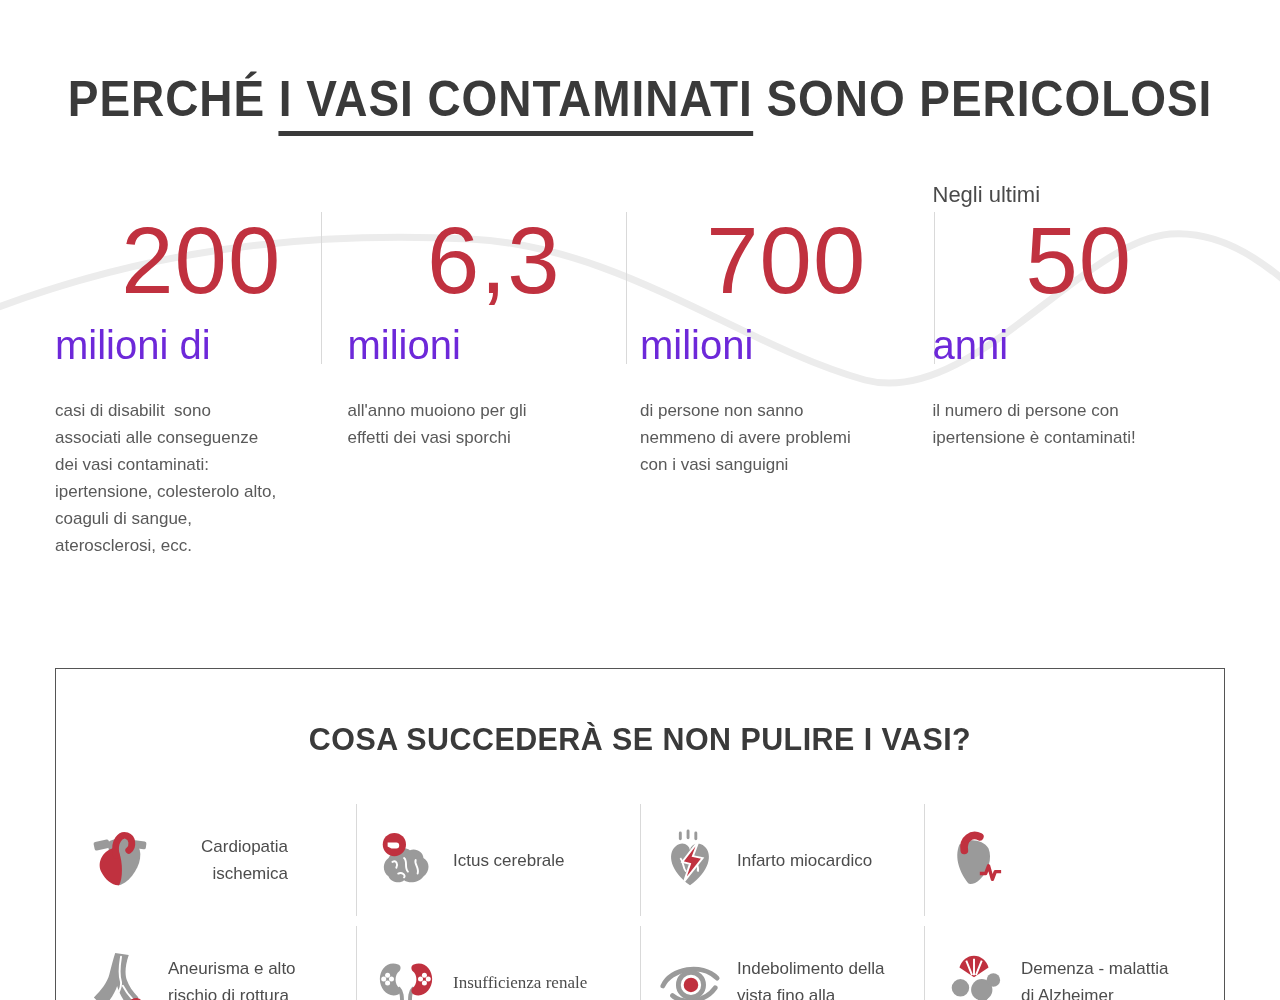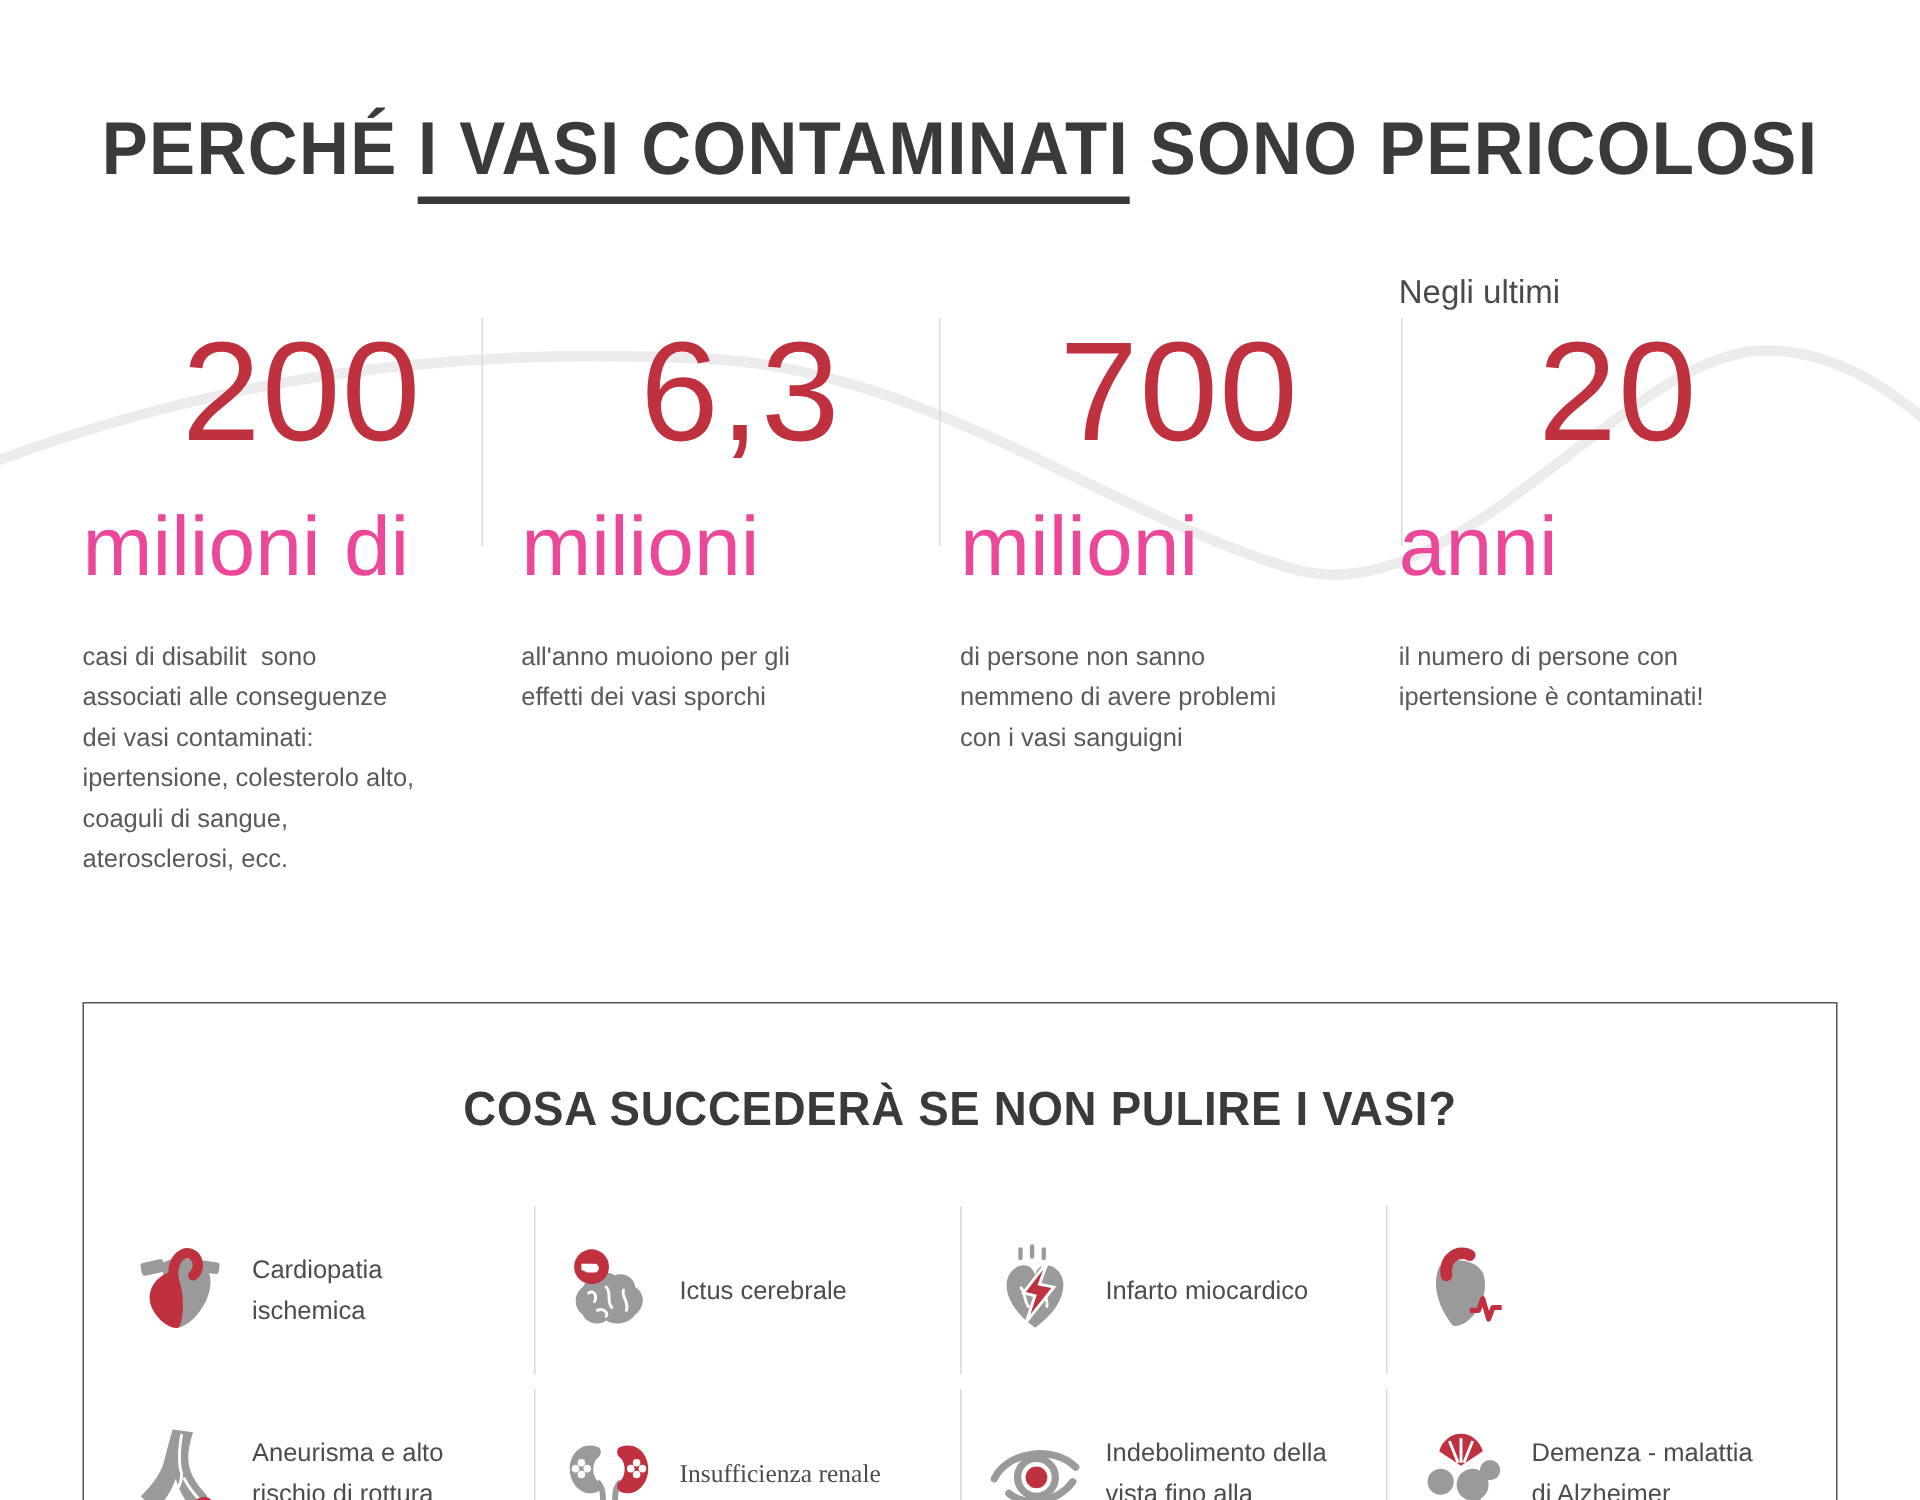--- a/index.html
+++ b/index.html
@@ -32,21 +32,21 @@
 
   
   .stats{
     position:absolute;top:182px;left:55px;width:1170px;z-index:1;
     display:grid;grid-template-columns:repeat(4,1fr);
   }
   .stat .kicker{height:30px;font-size:22px;color:#4a4a4a;}
   .stat .number{
     font-size:94px;line-height:1.05;color:var(--red);font-weight:400;letter-spacing:1px;text-align:center;
   }
-  .stat .unit{font-size:56px;color:#ec4899;margin-top:22px;line-height:1.1;}
+  .stat .unit{font-size:40px;color:#6d28d9;margin-top:12px;line-height:1.1;}
   .stat .desc{font-size:17px;line-height:27px;color:var(--body);margin-top:30px;max-width:225px;}
   .stat-divider{position:absolute;width:1px;background:var(--divider);top:212px;height:152px;z-index:0;}
   .sd1{left:266px;} .sd2{left:571px;} .sd3{left:879px;}
 
   
   .cons-box{
     position:absolute;top:668px;left:55px;width:1170px;height:480px;
     border:1px solid var(--box-border);background:#ffffff;z-index:1;
   }
   .cons-heading{
@@ -56,21 +56,21 @@
   .cons-grid{
     margin:46px 16px 0;display:grid;grid-template-columns:repeat(4,1fr);
     grid-auto-rows:112px;row-gap:10px;
   }
   .cons-cell{
     display:flex;align-items:center;gap:16px;padding:0 10px 0 18px;
   }
   .cons-cell:not(:nth-child(4n+1)){border-left:1px solid var(--divider);}
   .cons-cell .label{font-size:17px;line-height:27px;color:#4c4c4c;}
   .cons-cell svg{flex:0 0 auto;}
-  .w120{max-width:120px;} .w140{max-width:140px;} .w150{max-width:150px;}
+  .w120{max-width:120px;text-align:right;} .w140{max-width:140px;} .w150{max-width:150px;}
   .w160{max-width:160px;} .w200{max-width:200px;font-family:Liberation Serif, serif;} .w180{max-width:180px;}
 </style>
 </head>
 <body>
 
 <svg class="wave-svg" width="1280" height="520" viewBox="0 0 1280 520">
   <path d="M -30 318 C 140 250, 300 231, 470 239 C 620 246, 740 345, 865 380 C 970 408, 1080 242, 1170 234 C 1235 229, 1285 280, 1330 322" fill="none" stroke="#ececec" stroke-width="7" stroke-linecap="round"></path>
 </svg>
 
 <h1 class="main-title">
@@ -97,21 +97,21 @@
     <div class="desc">all'anno muoiono per gli effetti dei vasi sporchi</div>
   </div>
   <div class="stat">
     <div class="kicker"></div>
     <div class="number">700</div>
     <div class="unit">milioni</div>
     <div class="desc">di persone non sanno nemmeno di avere problemi con i vasi sanguigni</div>
   </div>
   <div class="stat">
     <div class="kicker">Negli ultimi</div>
-    <div class="number">20</div>
+    <div class="number">50</div>
     <div class="unit">anni</div>
     <div class="desc">il numero di persone con ipertensione è contaminati!</div>
   </div>
 </section>
 
 <section class="cons-box">
   <h2 class="cons-heading">COSA SUCCEDERÀ SE NON PULIRE I VASI?</h2>
 
   <div class="cons-grid">
 

